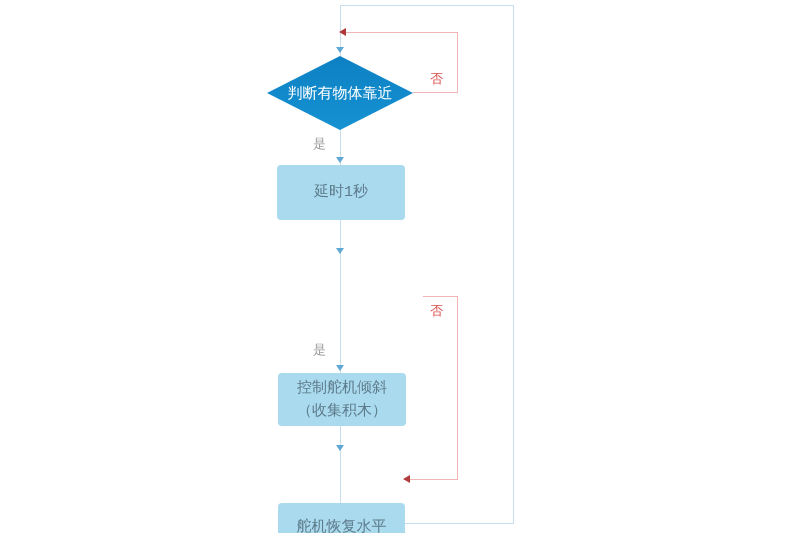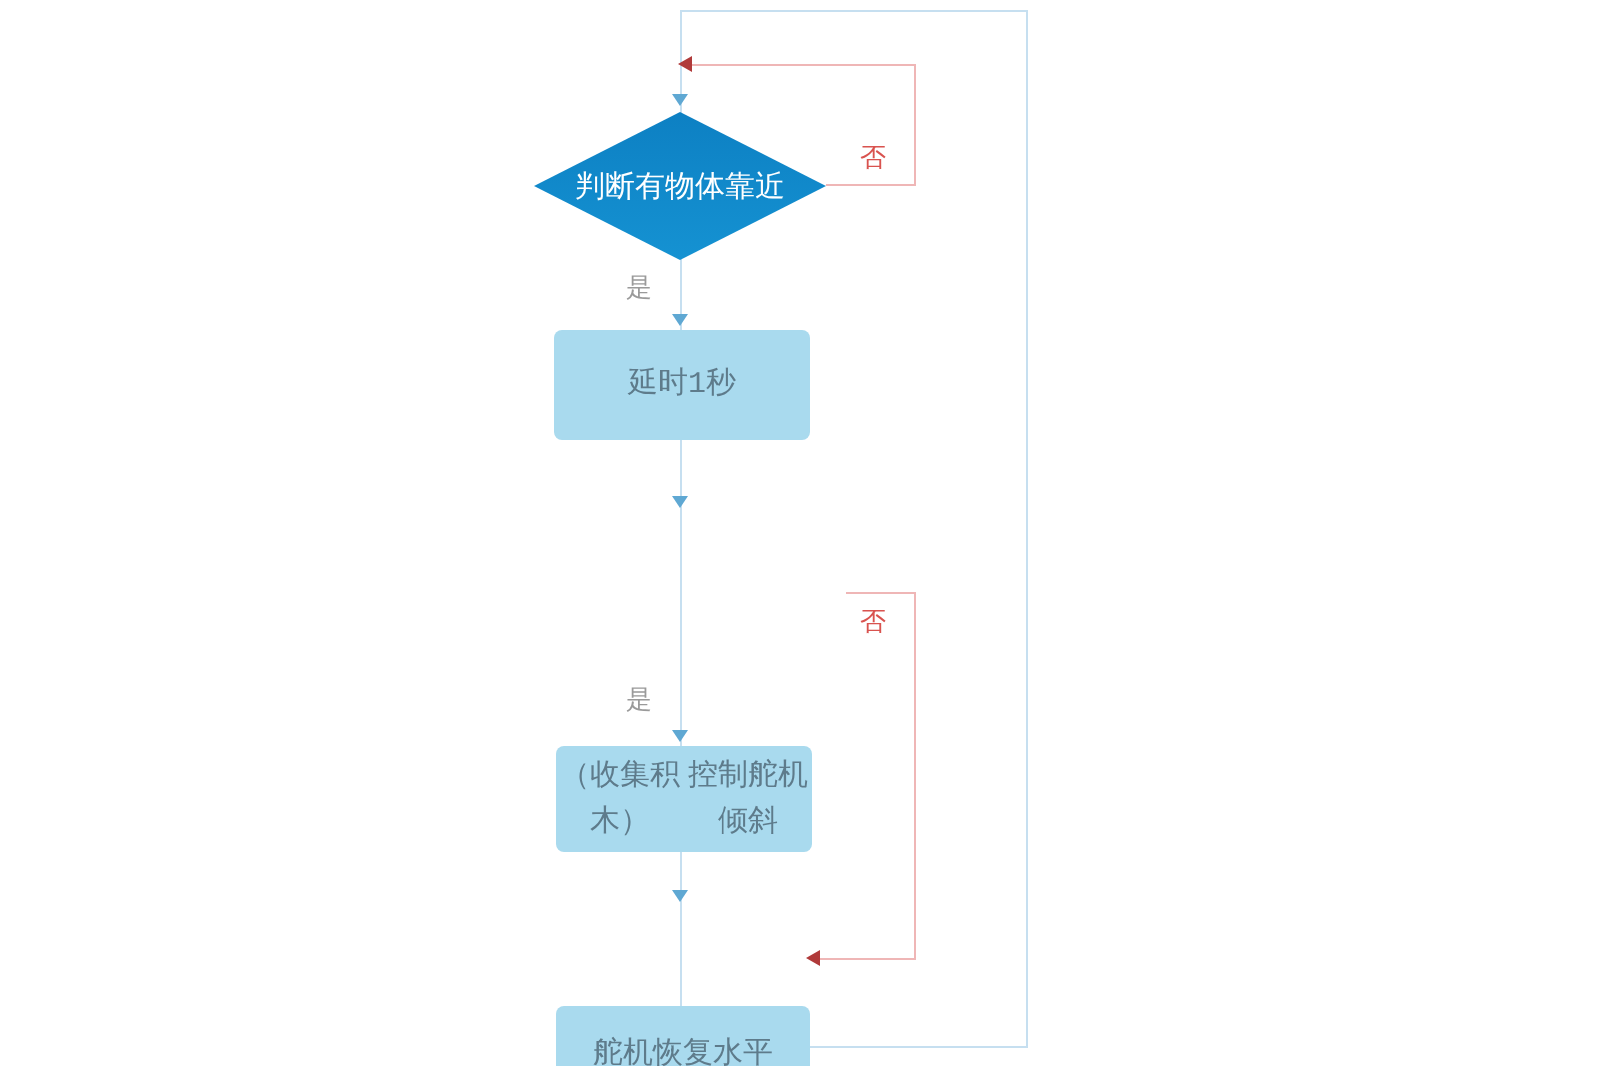--- a/index.html
+++ b/index.html
@@ -42,21 +42,21 @@
   .diamond{
     position:absolute;display:flex;align-items:center;justify-content:center;
     background:linear-gradient(180deg,#0d80c3 0%,#1592d2 100%);
     clip-path:polygon(50% 0%,100% 50%,50% 100%,0% 50%);
     color:#ffffff;font-size:15px;text-align:center;
   }
   .d1{left:267px;top:56px;width:146px;height:74px;}
   .d2{left:257px;top:256px;width:166px;height:82px;}
   
   .process{
-    position:absolute;display:flex;flex-direction:row;align-items:center;justify-content:center;
+    position:absolute;display:flex;flex-direction:column;align-items:center;justify-content:center;
     background:#a9daee;border-radius:4px;
     color:#5e7b8b;font-size:15px;text-align:center;line-height:23px;
   }
   .p1{left:277px;top:165px;width:128px;height:55px;}
   .p2{left:278px;top:373px;width:128px;height:53px;}
   .p3{left:278px;top:463px;width:127px;height:48px;margin-top:40px;}
   
   .lbl{position:absolute;font-size:13px;}
   .yes{color:#9a9a9a;}
   .no{color:#d9534f;}
@@ -91,22 +91,22 @@
   <div class="diamond d1">
     <span>判断有物体靠近</span>
   </div>
 
   <div class="process p1">
     <div>延时1秒</div>
   </div>
 
 
   <div class="process p2">
+    <div>控制舵机倾斜</div>
     <div>（收集积木）</div>
-    <div>控制舵机倾斜</div>
   </div>
 
   <div class="process p3">
     <div>舵机恢复水平</div>
   </div>
 
   <span class="lbl yes y1">是</span>
   <span class="lbl no n1">否</span>
   <span class="lbl yes y2">是</span>
   <span class="lbl no n2">否</span>

